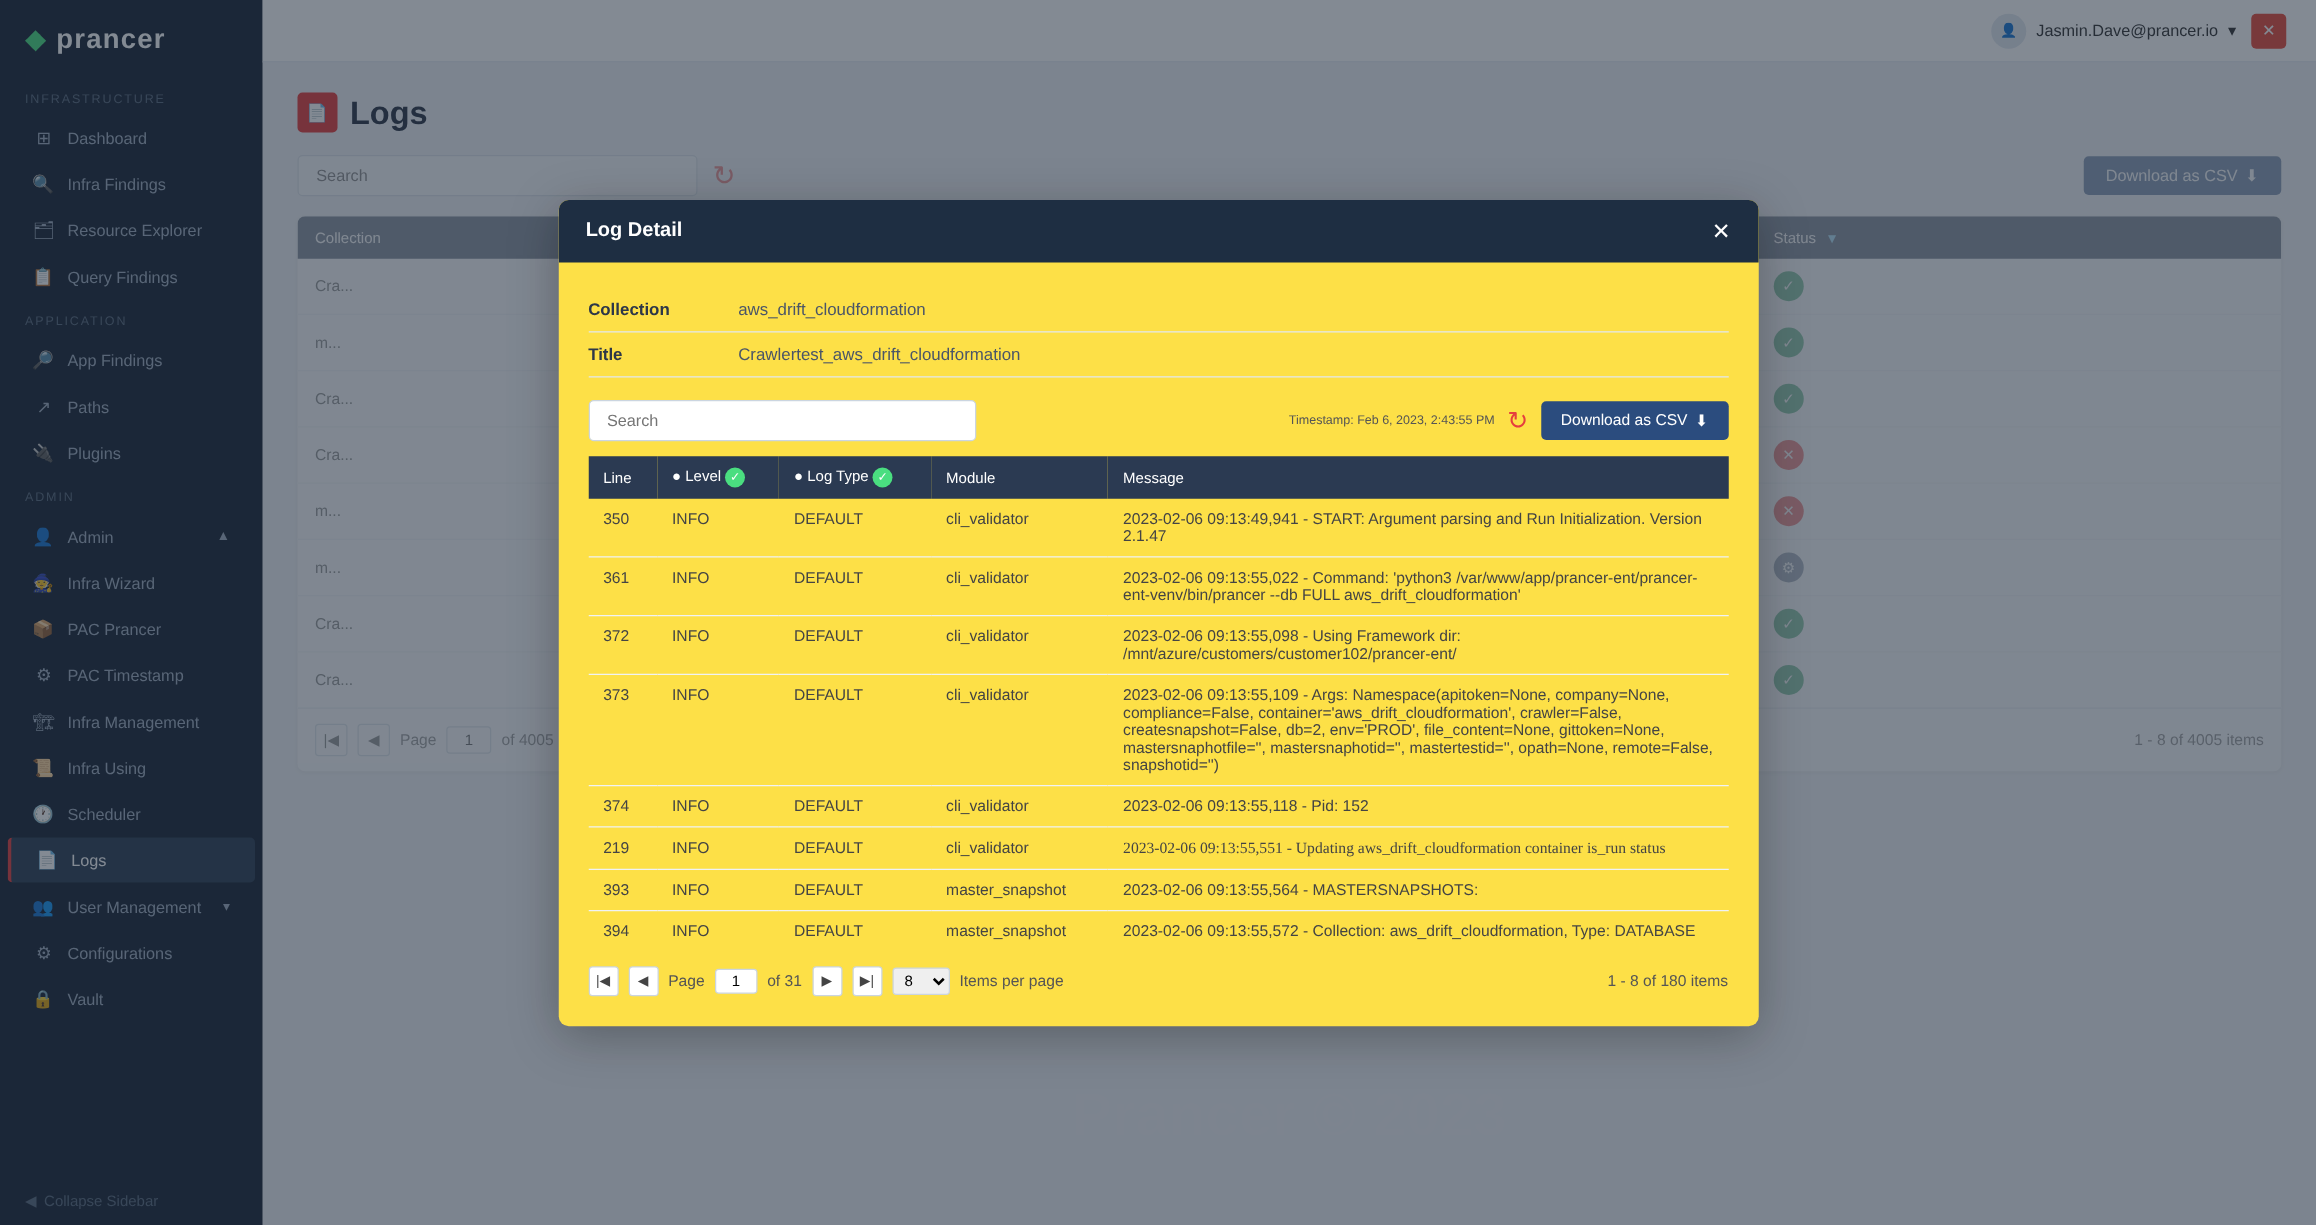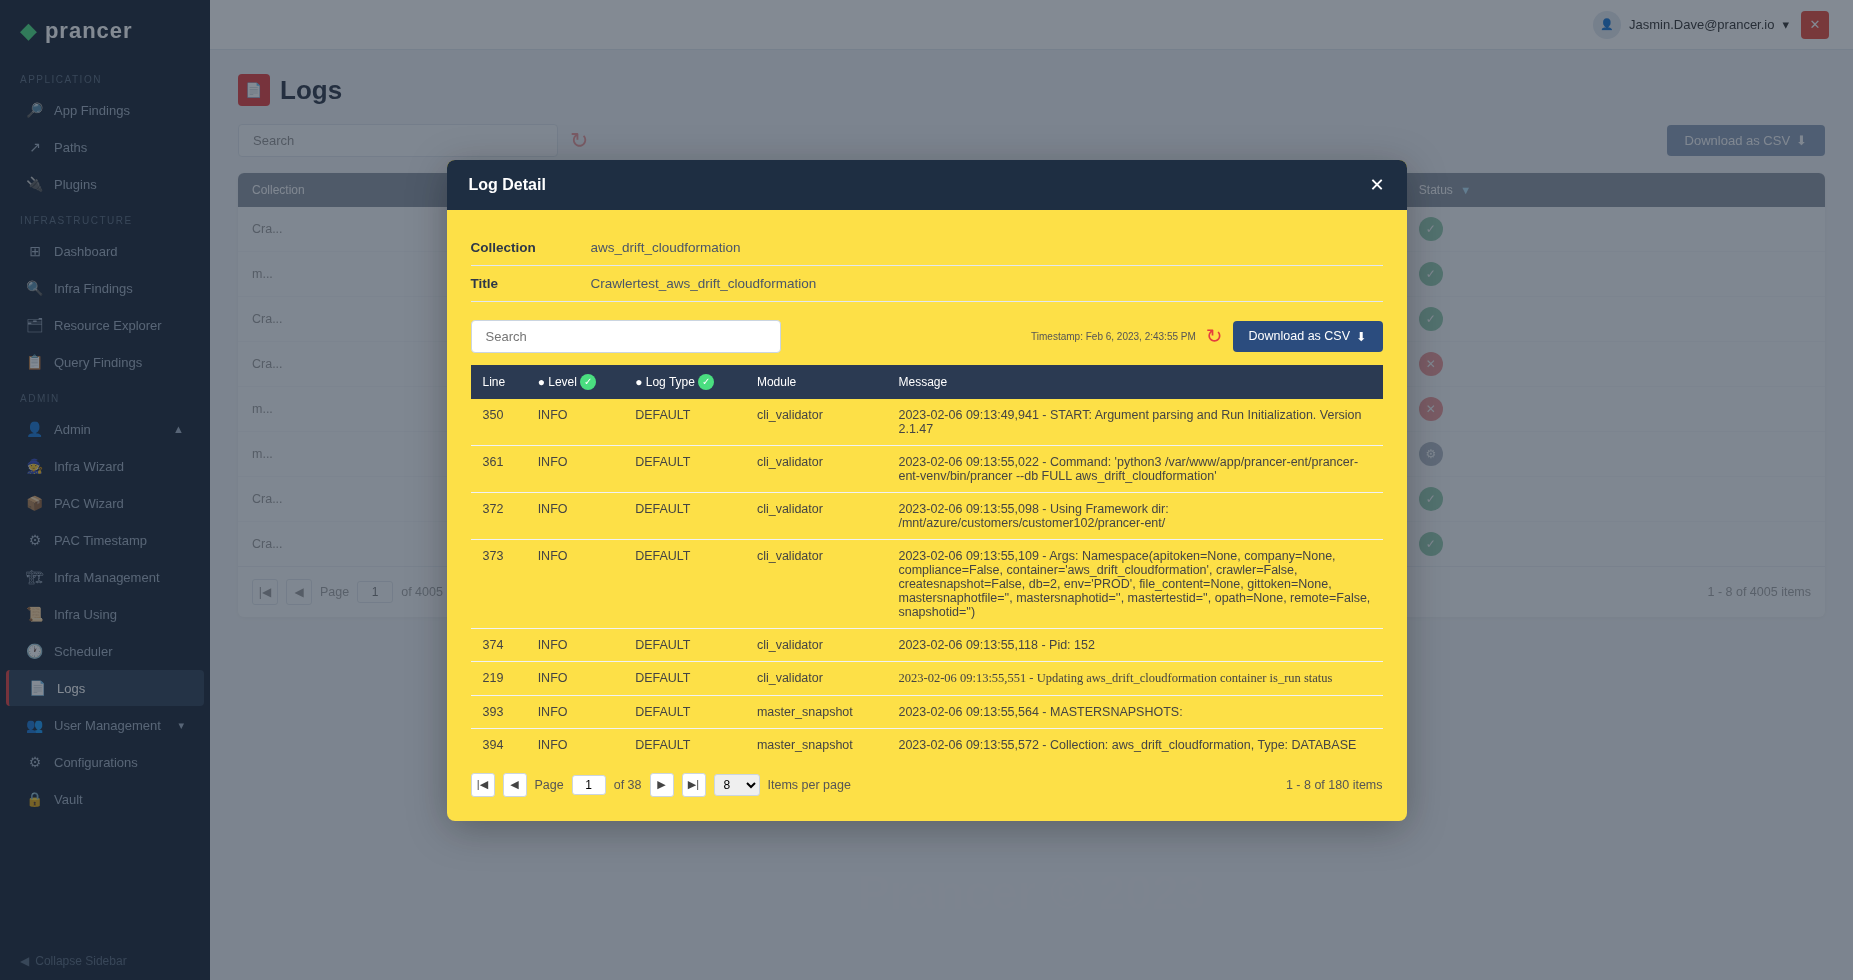--- a/index.html
+++ b/index.html
@@ -423,69 +423,69 @@
 
 <div class="app-container">
 
   <nav class="sidebar">
     <div class="sidebar-logo">
       <span class="sidebar-logo-icon">◆</span>
       <span class="sidebar-logo-text">prancer</span>
     </div>
 
     <div>
+      <div class="sidebar-section-label">INFRASTRUCTURE</div>
+      <div class="sidebar-item">
+        <span class="item-icon">⊞</span>
+        <span>Dashboard</span>
+      </div>
+      <div class="sidebar-item">
+        <span class="item-icon">🔍</span>
+        <span>Infra Findings</span>
+      </div>
+      <div class="sidebar-item">
+        <span class="item-icon">🗂</span>
+        <span>Resource Explorer</span>
+      </div>
+      <div class="sidebar-item">
+        <span class="item-icon">📋</span>
+        <span>Query Findings</span>
+      </div>
+    </div>
+
+    <div>
       <div class="sidebar-section-label">APPLICATION</div>
       <div class="sidebar-item">
         <span class="item-icon">🔎</span>
         <span>App Findings</span>
       </div>
       <div class="sidebar-item">
         <span class="item-icon">↗</span>
         <span>Paths</span>
       </div>
       <div class="sidebar-item">
         <span class="item-icon">🔌</span>
         <span>Plugins</span>
-      </div>
-    </div>
-
-    <div>
-      <div class="sidebar-section-label">INFRASTRUCTURE</div>
-      <div class="sidebar-item">
-        <span class="item-icon">⊞</span>
-        <span>Dashboard</span>
-      </div>
-      <div class="sidebar-item">
-        <span class="item-icon">🔍</span>
-        <span>Infra Findings</span>
-      </div>
-      <div class="sidebar-item">
-        <span class="item-icon">🗂</span>
-        <span>Resource Explorer</span>
-      </div>
-      <div class="sidebar-item">
-        <span class="item-icon">📋</span>
-        <span>Query Findings</span>
       </div>
     </div>
 
     <div>
       <div class="sidebar-section-label">ADMIN</div>
       <div class="sidebar-item">
         <span class="item-icon">👤</span>
         <span>Admin</span>
         <span class="sidebar-item-arrow">▲</span>
       </div>
       <div class="sidebar-item">
         <span class="item-icon">🧙</span>
         <span>Infra Wizard</span>
       </div>
       <div class="sidebar-item">
         <span class="item-icon">📦</span>
-        <span>PAC Wizard</span>
+        <span>PAC Prancer</span>
       </div>
       <div class="sidebar-item">
         <span class="item-icon">⚙</span>
         <span>PAC Timestamp</span>
       </div>
       <div class="sidebar-item">
         <span class="item-icon">🏗</span>
         <span>Infra Management</span>
       </div>
       <div class="sidebar-item">
@@ -736,21 +736,21 @@
       <td style="max-width:420px;word-break:break-word;">2023-02-06 09:13:55,572 - Collection: aws_drift_cloudformation, Type: DATABASE</td>
     </tr>
           </tbody>
       </table>
 
       <div class="modal-pagination">
         <button class="modal-pagination-btn">|◀</button>
         <button class="modal-pagination-btn">◀</button>
         <span>Page</span>
         <input class="modal-pagination-input" type="text" value="1" style="">
-        <span>of 38</span>
+        <span>of 31</span>
         <button class="modal-pagination-btn">▶</button>
         <button class="modal-pagination-btn">▶|</button>
         <select class="modal-per-page-select">
           <option>8</option>
           <option>16</option>
           <option>32</option>
         </select>
         <span>Items per page</span>
         <span class="modal-pagination-right">1 - 8 of 180 items</span>
       </div>

